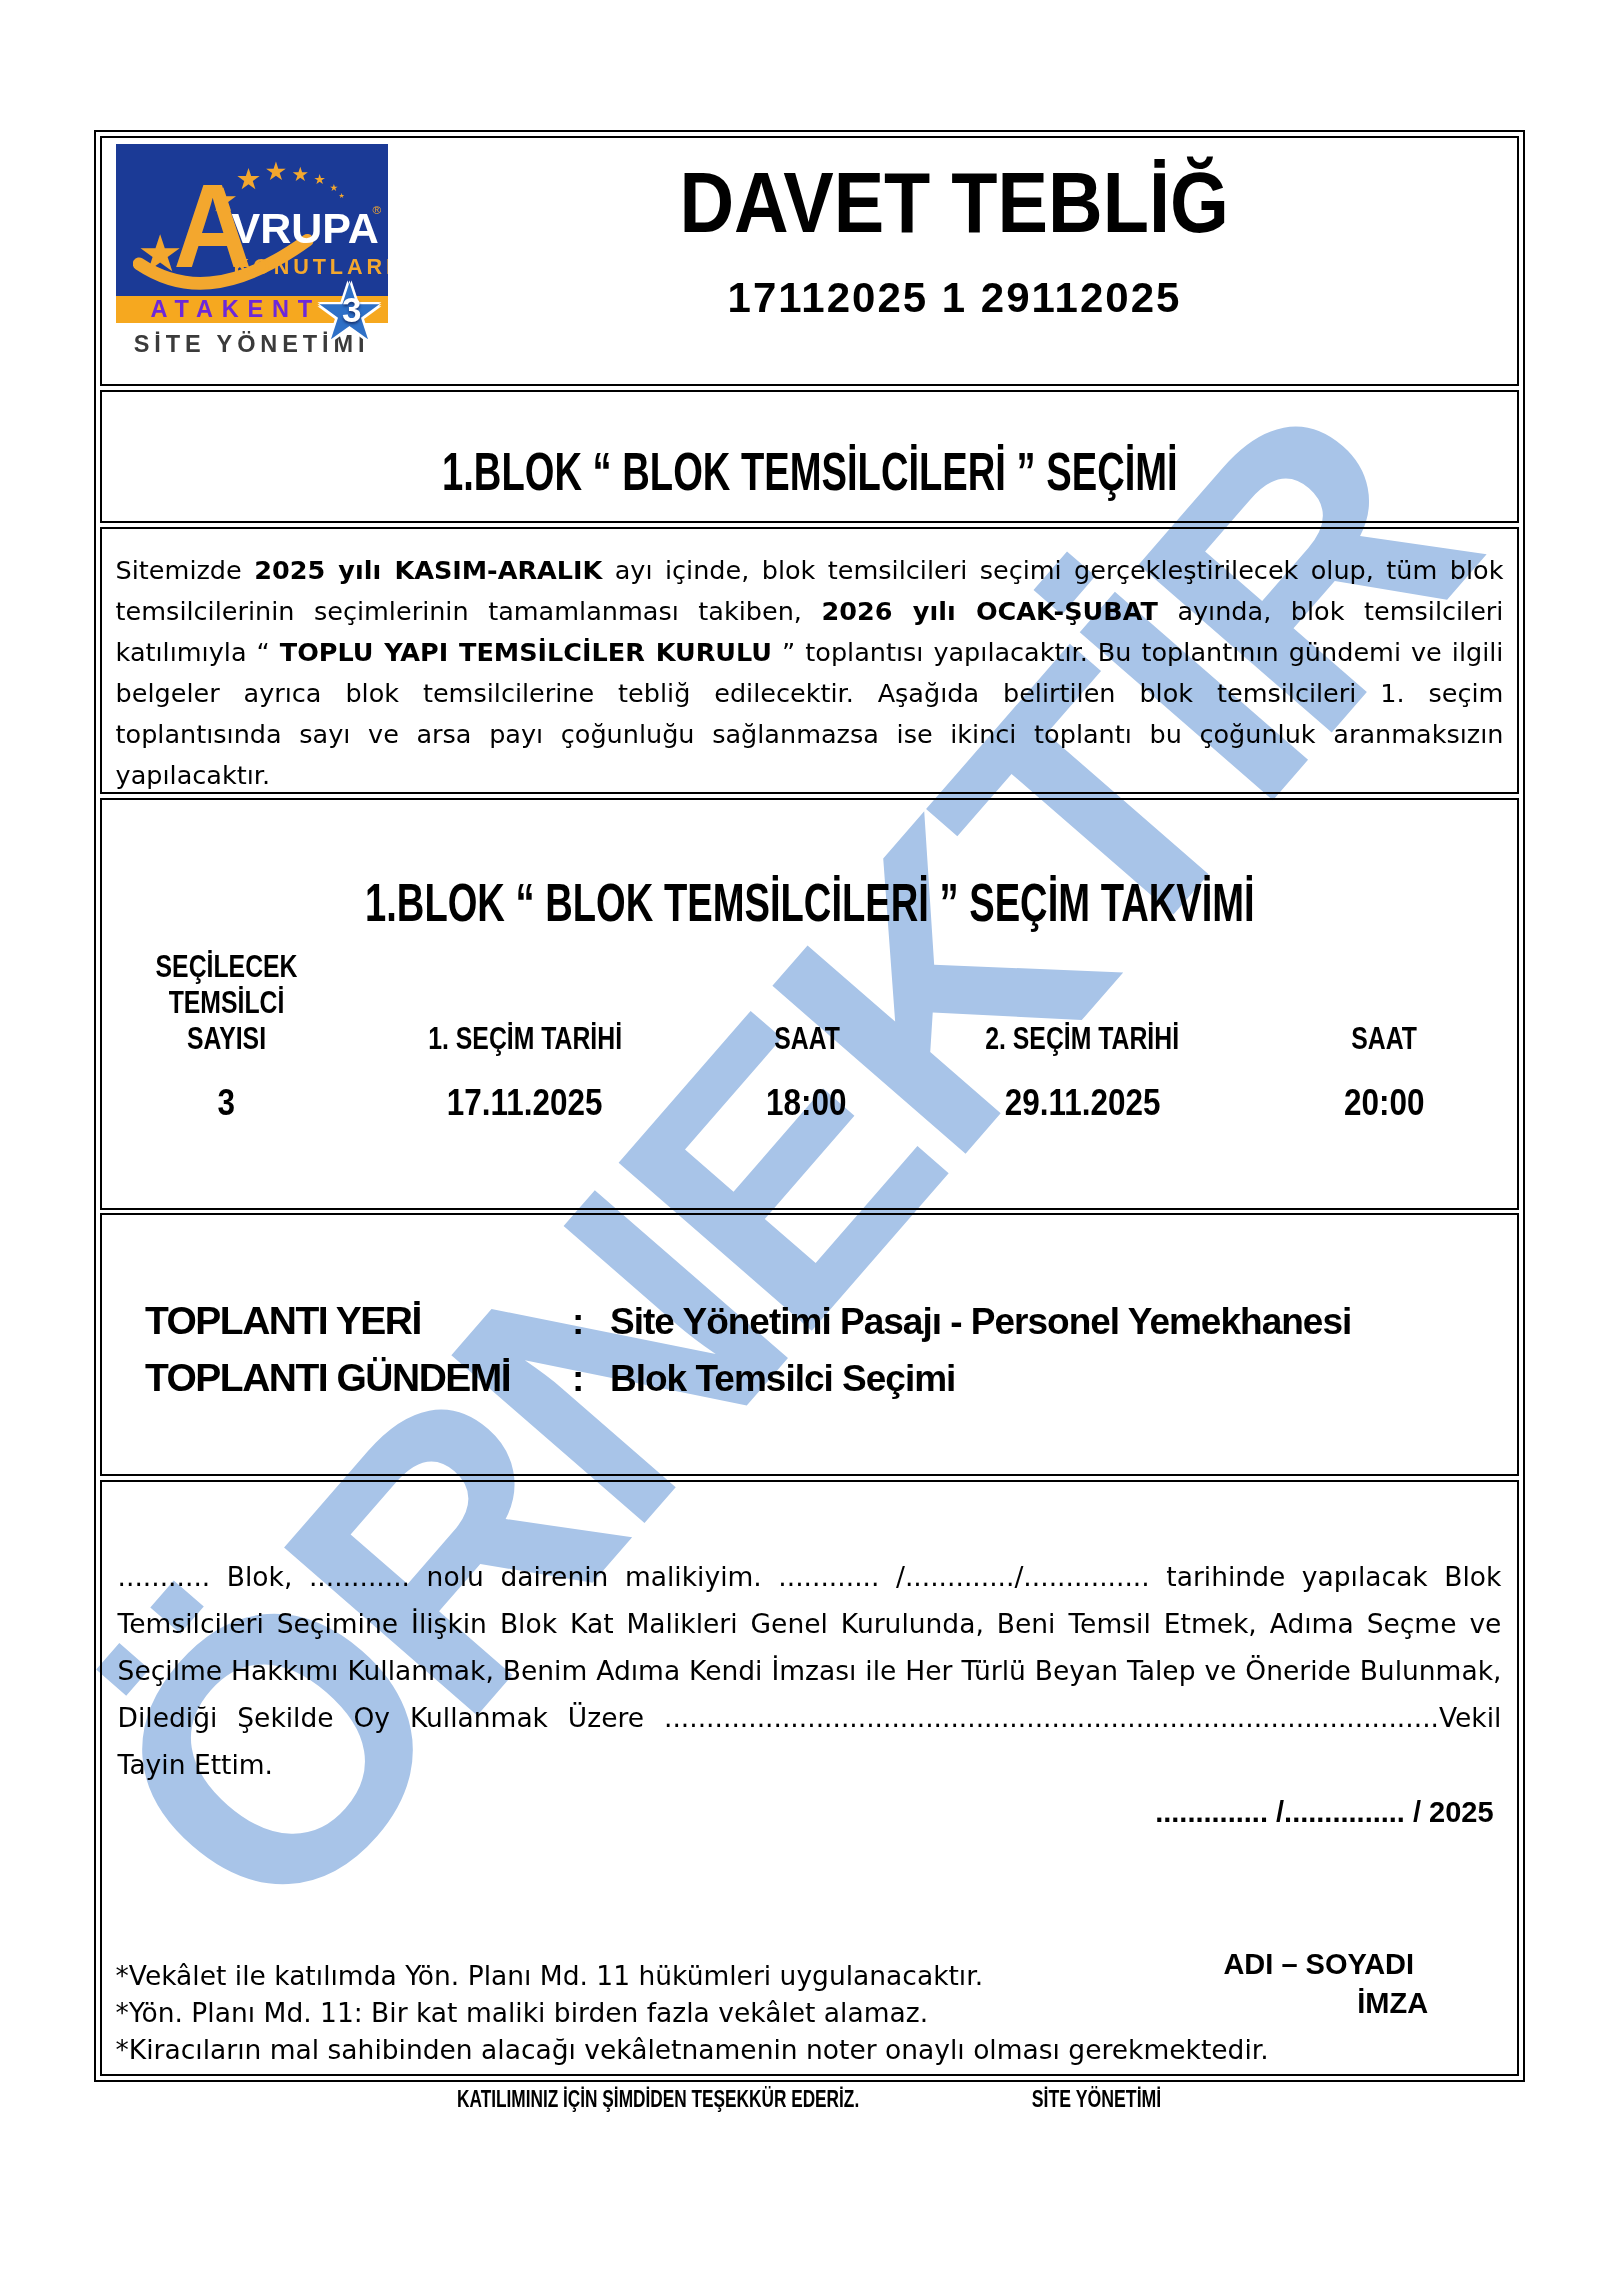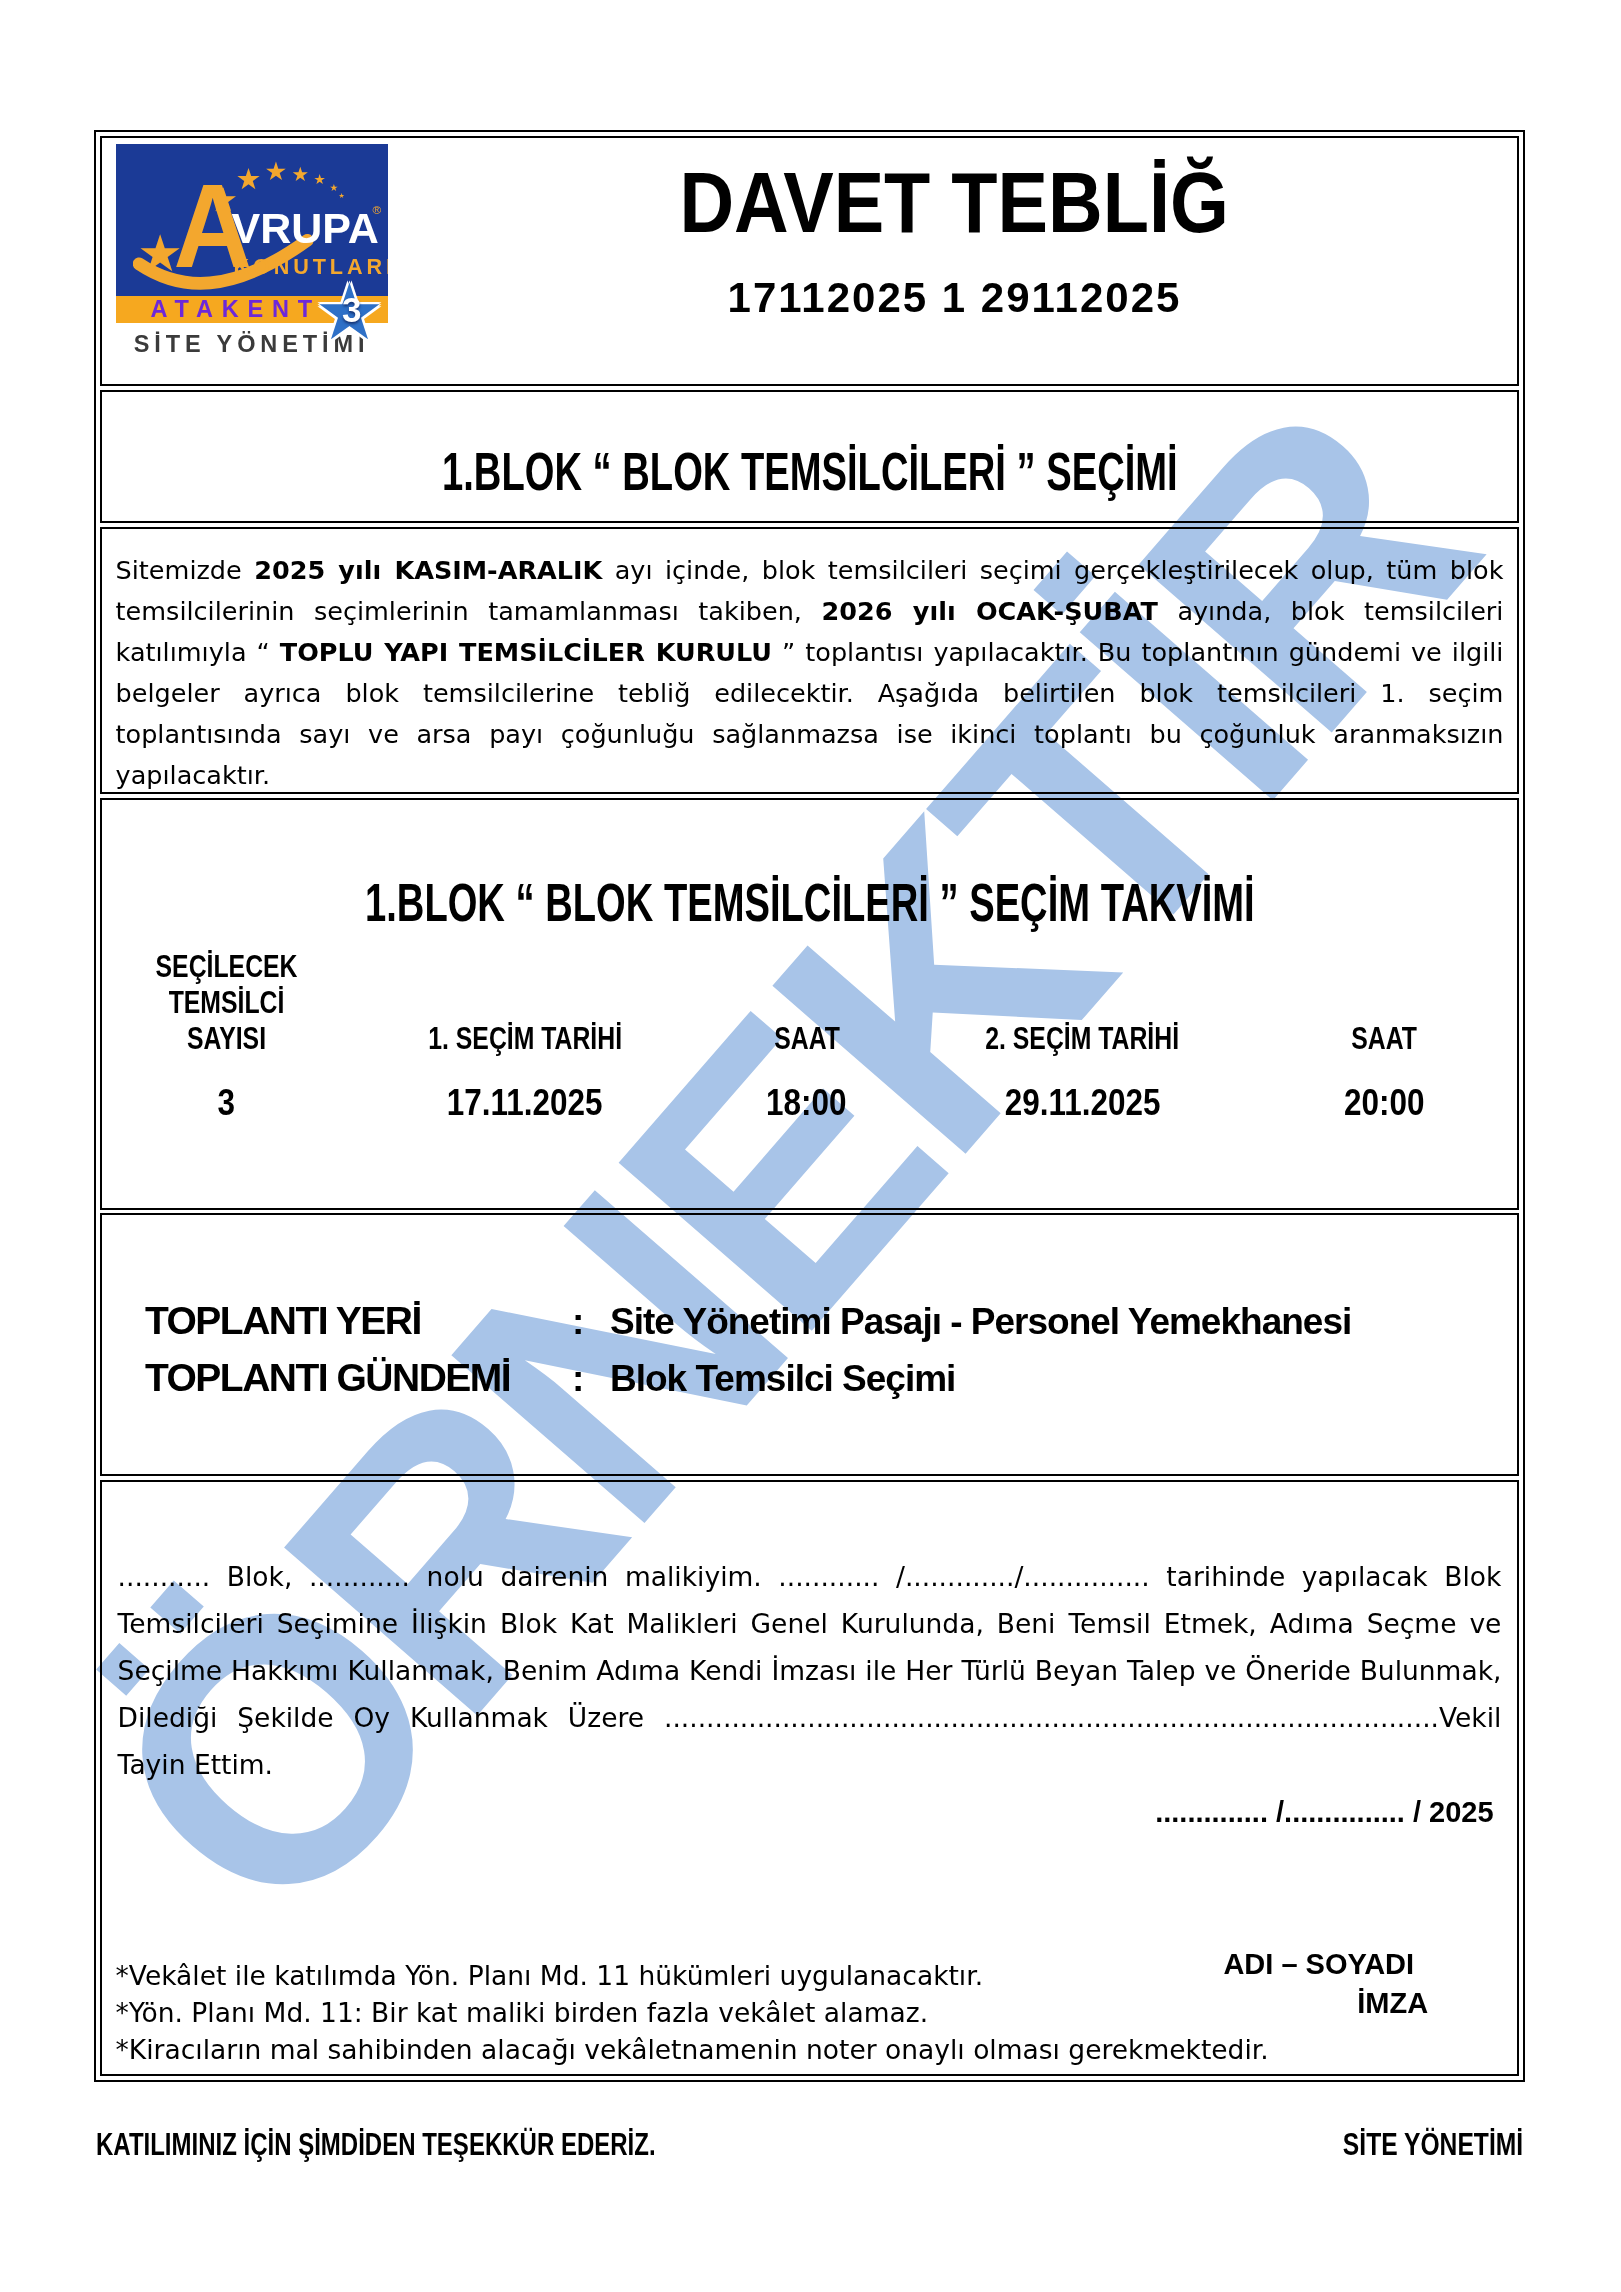--- a/index.html
+++ b/index.html
@@ -105,22 +105,22 @@
   .vk-date { margin-top:7.8px; text-align:right; padding-right:7.8px;
       font-family:"Liberation Sans", sans-serif; font-weight:bold; font-size:29px; }
   .vk-namesign { position:absolute; right:103px; top:463px; text-align:center;
       font-family:"Liberation Sans", sans-serif; font-weight:bold; font-size:29px;
       line-height:39px; }
   .vk-sign { transform:translateX(74px); }
   .vk-notes { position:absolute; left:13.7px; bottom:5.9px; font-size:26.5px; line-height:37px; }
 
   
   .page-footer { position:absolute; left:96px; right:98px; top:2086px;
-      display:flex; justify-content:space-between;
-      font-family:"Liberation Sans", sans-serif; font-weight:bold; font-size:32px; z-index:1;margin-top:40px; }
+      display:flex; justify-content:center;
+      font-family:"Liberation Sans", sans-serif; font-weight:bold; font-size:23px; z-index:1; }
 </style>
 </head>
 <body>
 
 <div class="page">
 
   <div class="watermark">ÖRNEKTİR</div>
 
   <div class="doc">
 

